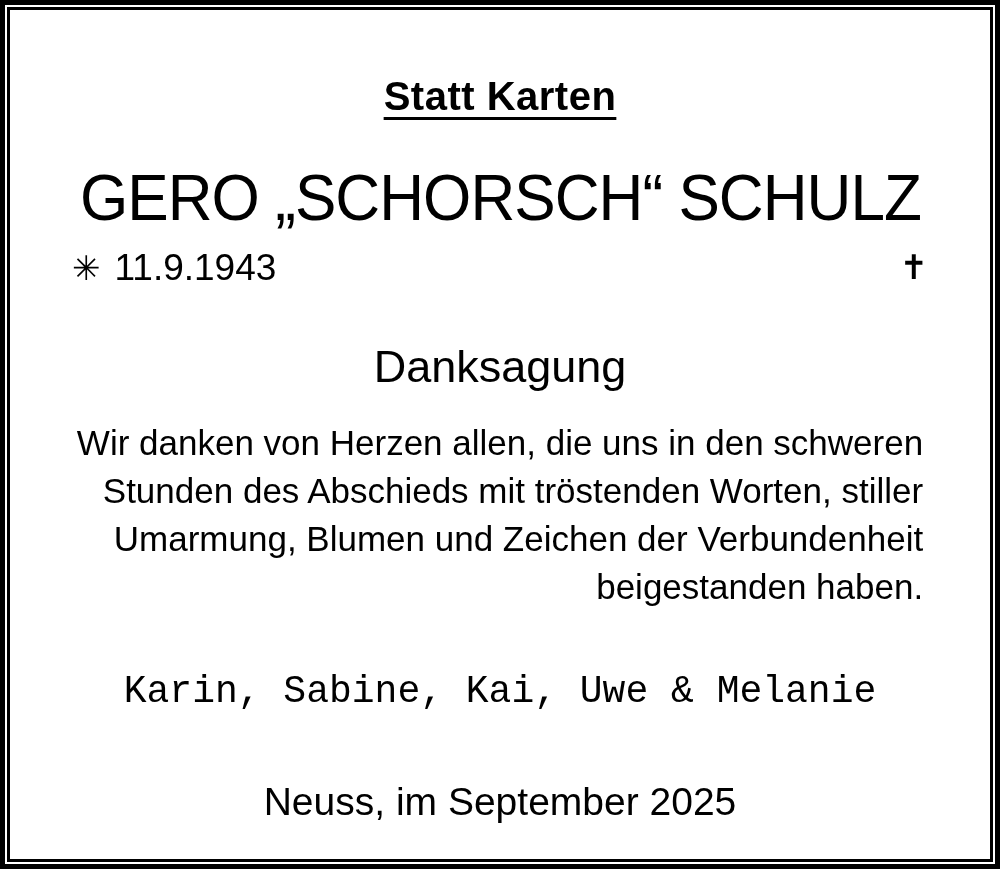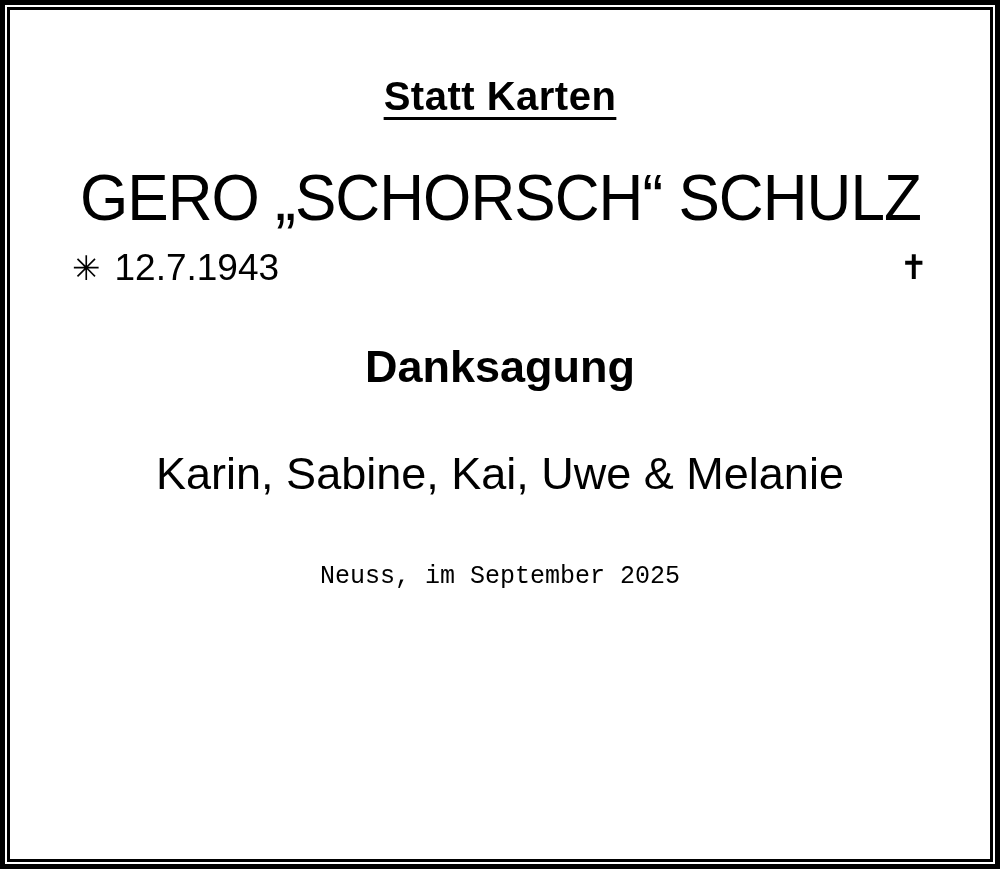--- a/index.html
+++ b/index.html
@@ -53,62 +53,68 @@
     justify-content: space-between;
     padding: 0 32px;
     font-size: 37px;
   }
   .date-group { display: flex; align-items: baseline; gap: 14px; white-space: nowrap; }
   .birth-symbol { font-size: 34px; font-weight: 300; }
   .death-symbol { font-size: 34px; font-weight: 700; }
   .section-title {
     margin-top: 52px;
     font-size: 45px;
-    font-weight: 700;
+    font-weight: 400;
   }
   .body-text {
     margin-top: 26px;
     font-size: 35px;
     line-height: 48px;
     font-weight: 400;
   }
   .family-block {
     margin-top: 54px;
-    font-size: 45px;
+    font-size: 38px;
     line-height: 53px;
+    font-family: Liberation Mono, monospace;
   }
   .place-date {
     margin-top: 62px;
-    font-size: 25px;
-    font-family: Liberation Mono, monospace;
+    font-size: 39px;
   }
 </style>
 </head>
 <body>
 
 <div class="frame-outer">
   <div class="frame-inner">
     <div class="content">
 
       <div class="header-line">Statt Karten</div>
 
       <div class="deceased-name">GERO „SCHORSCH“ SCHULZ</div>
 
       <div class="dates-row">
         <div class="date-group">
           <span class="birth-symbol">✳</span>
-          <span>12.7.1943</span>
+          <span>11.9.1943</span>
         </div>
         <div class="date-group">
           <span class="death-symbol">✝</span>
         </div>
       </div>
 
       <div class="section-title">Danksagung</div>
 
+      <div class="body-text">
+        <div>Wir danken von Herzen allen, die uns in den schweren</div>
+        <div>Stunden des Abschieds mit tröstenden Worten, stiller</div>
+        <div>Umarmung, Blumen und Zeichen der Verbundenheit</div>
+        <div>beigestanden haben.</div>
+      </div>
 
       <div class="family-block">
         <div>Karin, Sabine, Kai, Uwe &amp; Melanie</div>
       </div>
 
       <div class="place-date">Neuss, im September 2025</div>
 
     </div>
   </div>
 </div>

